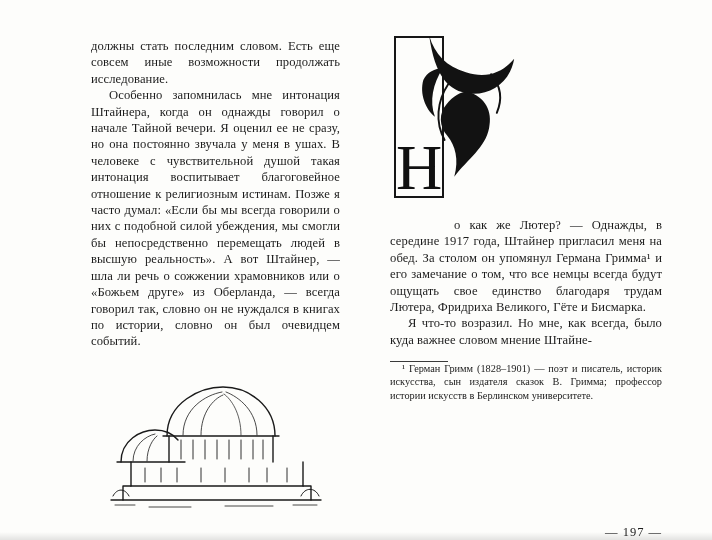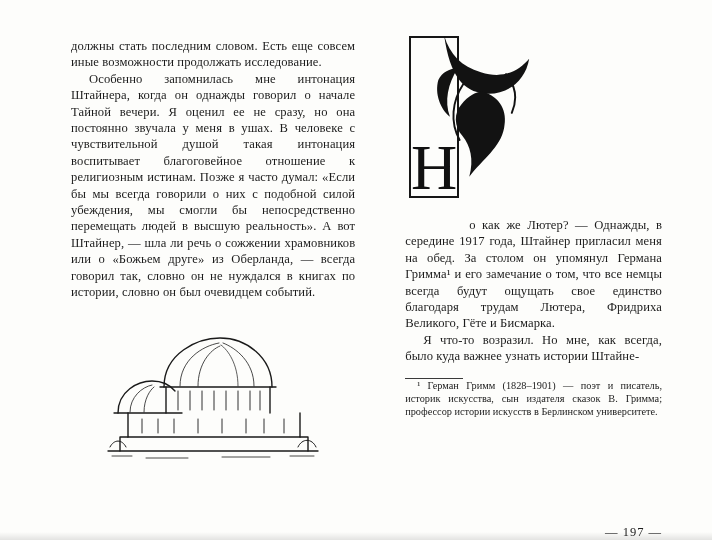--- a/index.html
+++ b/index.html
@@ -9,21 +9,21 @@
     font-family:"Liberation Serif", serif;
     color:#1c1c1c;
     overflow:hidden;
   }
   .scan-shadow {
     position:absolute; left:0; bottom:0; width:712px; height:8px;
     background:linear-gradient(to bottom, rgba(0,0,0,0), rgba(0,0,0,0.10));
   }
   .spread { position:relative; display:flex; width:712px; height:540px; }
   .page { position:relative; height:540px; }
-  .page.left  { width:356px; padding:38px 16px 0 39px;margin-left:32px; }
+  .page.left  { width:356px; padding:38px 16px 0 91px; }
   .page.right { width:356px; padding:36px 50px 0 34px; }
 
   .para {
     font-size:12.6px; line-height:16.4px;
     text-align:justify;
     letter-spacing:0.1px;
   }
   .para.indent { text-indent:18px; }
   .para + .para { margin-top:0; }
 
@@ -120,21 +120,21 @@
           <path d="M40,34 C30,50 26,68 32,84 C22,76 16,60 20,46 C24,38 32,34 40,34 Z"></path>
         </g>
         <g fill="none" stroke="#121212" stroke-width="2" stroke-linecap="round">
           <path d="M46,50 C34,68 32,90 42,108"></path>
           <path d="M90,40 C100,52 102,66 96,80"></path>
         </g>
       </svg>
     </div>
 
     <p class="para first-para">о как же Лютер? — Однажды, в середине 1917 года, Штайнер пригласил меня на обед. За столом он упомянул Германа Гримма¹ и его замечание о том, что все немцы всегда будут ощущать свое единство благодаря трудам Лютера, Фридриха Великого, Гёте и Бисмарка.</p>
-    <p class="para indent">Я что-то возразил. Но мне, как всегда, было куда важнее узнать истории Штайне-</p>
+    <p class="para indent">Я что-то возразил. Но мне, как всегда, было куда важнее словом мнение Штайне-</p>
 
     <div class="footnote-rule"></div>
     <p class="footnote">¹ Герман Гримм (1828–1901) — поэт и писатель, историк искусства, сын издателя сказок В. Гримма; профессор истории искусств в Берлинском университете.</p>
 
     <div class="pagenum">— 197 —</div>
   </div>
 
   <div class="scan-shadow"></div>
 </div>
 

